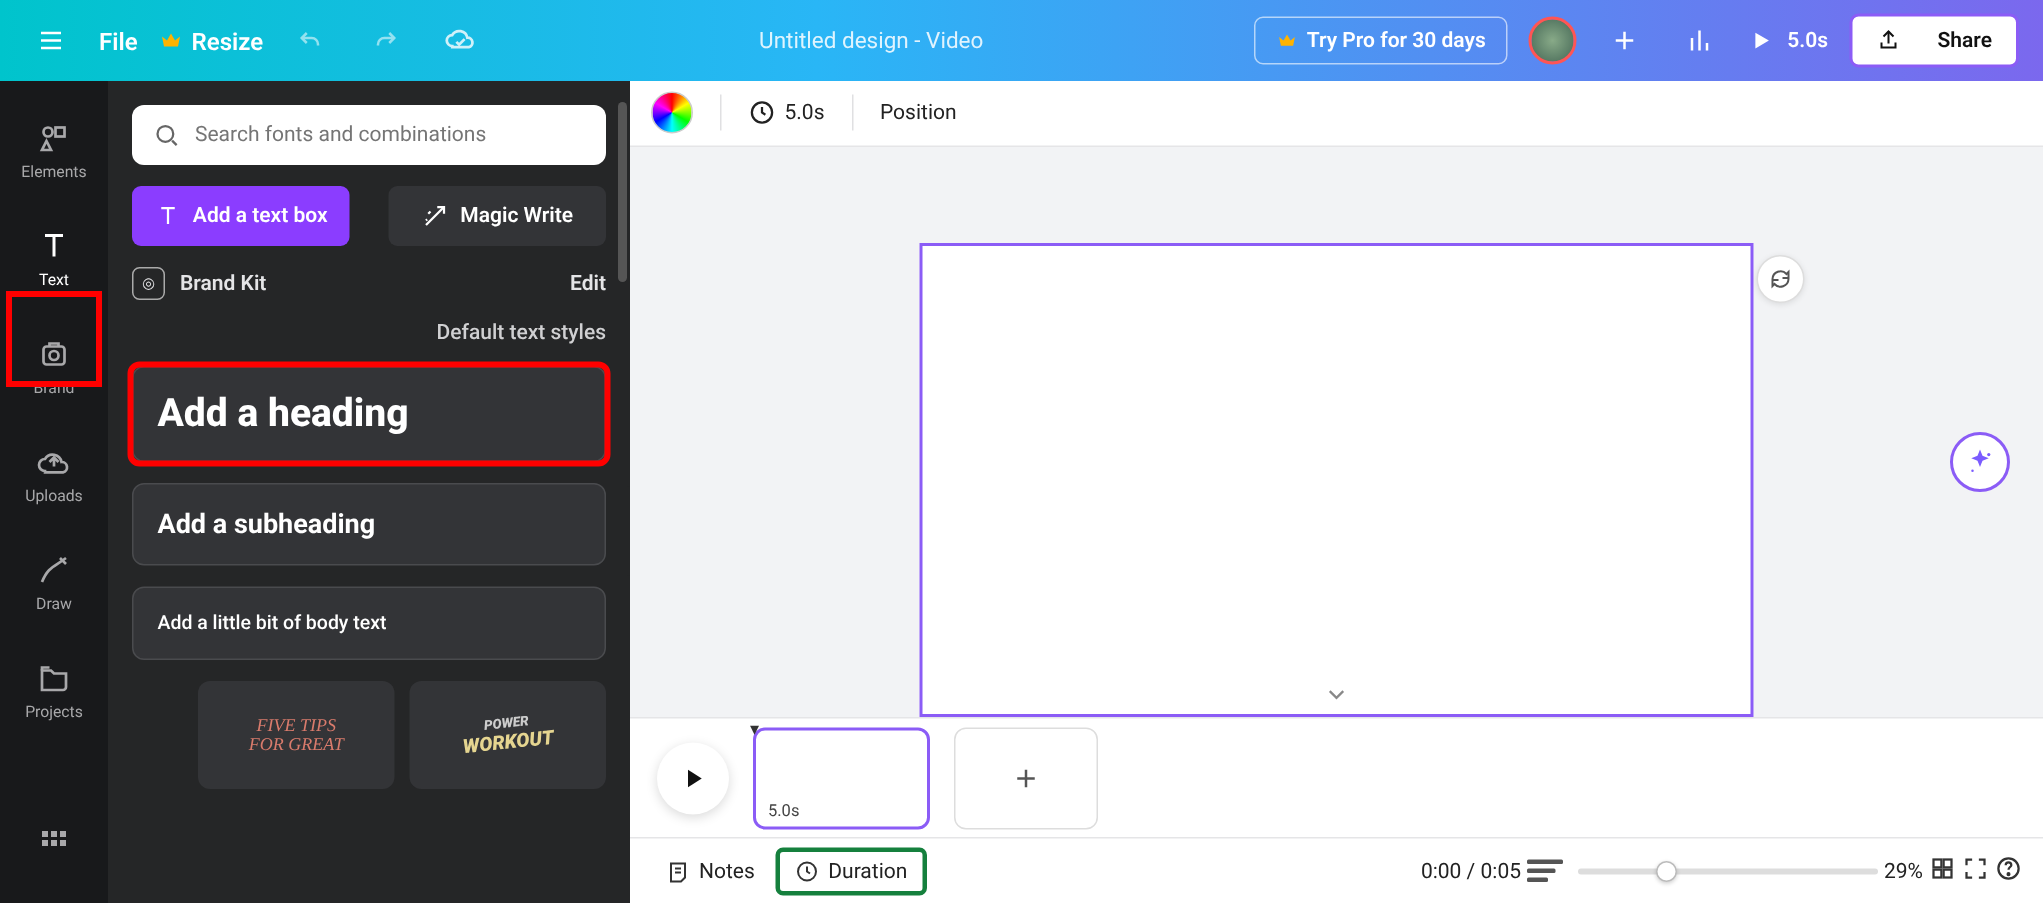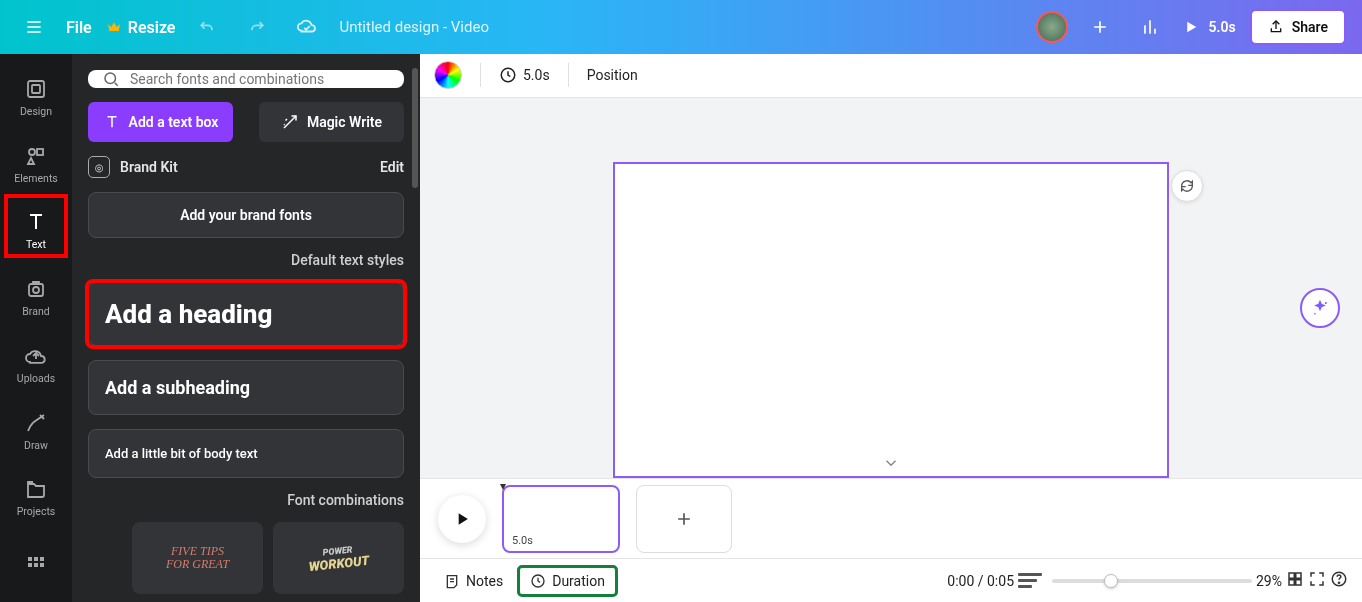--- a/index.html
+++ b/index.html
@@ -3,26 +3,26 @@
 <meta charset="utf-8">
 <style>
 * { margin: 0; padding: 0; box-sizing: border-box; font-family: -apple-system, BlinkMacSystemFont, "Segoe UI", Roboto, sans-serif; }
 body { width: 1362px; height: 602px; overflow: hidden; background: #0f1012; display: flex; flex-direction: column; }
 
 .topbar { height: 54px; background: linear-gradient(90deg, #00c4cc 0%, #29b6f6 40%, #7b68ee 100%); display: flex; align-items: center; padding: 0 16px; gap: 14px; color: #fff; }
 .topbar .ham { cursor: pointer; }
 .topbar .sep-group { display: flex; align-items: center; gap: 14px; }
 .resize { display: flex; align-items: center; gap: 6px; font-weight: 600; }
 .crown { width: 16px; height: 16px; }
-.topbar .center { flex: 1; color: rgba(255,255,255,0.85); font-size: 15px; }
+.topbar .center { flex: 1; text-align: center; color: rgba(255,255,255,0.85); font-size: 15px; }
 .try-pro { border: 1px solid rgba(255,255,255,0.6); border-radius: 6px; padding: 7px 14px; font-size: 14px; display: flex; align-items: center; gap: 6px; font-weight: 600; cursor: pointer; }
 .avatar { width: 32px; height: 32px; border-radius: 50%; border: 2px solid #f55; background: radial-gradient(#8a8, #465); }
 .icon-btn-top { width: 36px; height: 36px; display: flex; align-items: center; justify-content: center; border-radius: 6px; cursor: pointer; }
 .play-dur { display: flex; align-items: center; gap: 8px; font-weight: 600; font-size: 14px; }
-.share-btn { background: #fff; color: #111; border-radius: 6px; padding: 8px 16px; font-weight: 600; display: flex; align-items: center; gap: 8px; cursor: pointer; font-size: 14px; border: 2px solid #8b5cf6; }
+.share-btn { background: #fff; color: #111; border-radius: 6px; padding: 8px 16px; font-weight: 600; display: flex; align-items: center; gap: 25px; cursor: pointer; font-size: 14px; border: 2px solid #8b5cf6; }
 
 .main { flex: 1; display: flex; overflow: hidden; }
 
 .rail { width: 72px; background: #18191b; display: flex; flex-direction: column; align-items: center; padding-top: 12px; gap: 4px; position: relative; }
 .rail-item { width: 72px; height: 68px; display: flex; flex-direction: column; align-items: center; justify-content: center; gap: 4px; color: #a8a8aa; font-size: 10.5px; cursor: pointer; }
 .rail-item.active { color: #fff; }
 .rail-redbox { border: 4px solid #f00; width: 64px; height: 64px; position: absolute; top: 140px; left: 4px; pointer-events: none; }
 .rail svg { width: 24px; height: 24px; }
 
 .panel { width: 348px; background: #252627; display: flex; flex-direction: column; padding: 16px; gap: 14px; color: #fff; position: relative; overflow: hidden; }
@@ -109,20 +109,26 @@
         <path d="M19 10h-8a5 5 0 00-5 5v1"></path>
       </svg>
   </div>
   <div class="icon-btn-top" style="opacity:.8">
     <svg viewBox="0 0 24 24" width="22" height="22" fill="none" stroke="#fff" stroke-width="2">
         <path d="M6 16a4 4 0 010-8 6 6 0 0111 2 3.5 3.5 0 011 6.9H6z"></path>
         <path d="M9 13l2 2 4-4"></path>
       </svg>
   </div>
   <div class="center">Untitled design - Video</div>
+  <div class="try-pro">
+    <svg width="14" height="14" viewBox="0 0 24 24" fill="#ffb300">
+        <path d="M5 18h14l2-10-5 4-4-7-4 7-5-4 2 10z"></path>
+      </svg>
+    <span>Try Pro for 30 days</span>
+  </div>
   <div class="avatar"></div>
   <div class="icon-btn-top">
     <svg viewBox="0 0 24 24" width="20" height="20" fill="none" stroke="#fff" stroke-width="2">
         <path d="M12 5v14M5 12h14"></path>
       </svg>
   </div>
   <div class="icon-btn-top">
     <svg viewBox="0 0 24 24" width="20" height="20" fill="none" stroke="#fff" stroke-width="2">
         <path d="M6 20V10M12 20V4M18 20v-6"></path>
       </svg>
@@ -139,27 +145,20 @@
         <path d="M7 8l5-5 5 5"></path>
         <path d="M5 14v5h14v-5"></path>
       </svg>
     <span>Share</span>
   </div>
 </div>
 
 <div class="main">
 
   <div class="rail">
-    <div class="rail-item">
-      <svg viewBox="0 0 24 24" fill="none" stroke="currentColor" stroke-width="1.8">
-          <rect x="4" y="4" width="16" height="16" rx="2"></rect>
-          <rect x="8" y="8" width="8" height="8" rx="1"></rect>
-        </svg>
-      <span>Design</span>
-    </div>
     <div class="rail-item">
       <svg viewBox="0 0 24 24" fill="none" stroke="currentColor" stroke-width="1.8">
           <circle cx="8" cy="8" r="3"></circle>
           <rect x="13" y="5" width="6" height="6"></rect>
           <path d="M7 14l3 6H4z"></path>
         </svg>
       <span>Elements</span>
     </div>
     <div class="rail-item active">
       <svg viewBox="0 0 24 24" fill="none" stroke="currentColor" stroke-width="2">
@@ -234,26 +233,24 @@
         <span>Magic Write</span>
       </div>
     </div>
     <div class="brand-row">
       <div class="left">
         <div class="brand-kit-icon">◎</div>
         <span style="font-weight:600">Brand Kit</span>
       </div>
       <span style="font-weight:600">Edit</span>
     </div>
-    <div class="wide-card">Add your brand fonts</div>
     <div class="sect-label">Default text styles</div>
     <div class="text-style-card heading-card">Add a heading</div>
     <div class="text-style-card sub-card">Add a subheading</div>
     <div class="text-style-card body-card">Add a little bit of body text</div>
-    <div class="sect-label">Font combinations</div>
     <div class="combo-row">
       <div class="combo-tile">
           <div class="combo-a" style="white-space:pre-line">FIVE TIPS
 FOR GREAT</div>
         </div>
       <div class="combo-tile">
         <div class="combo-b">
           <div style="font-size:9px;color:#ccc">POWER</div>
           <div>WORKOUT</div>
         </div>

